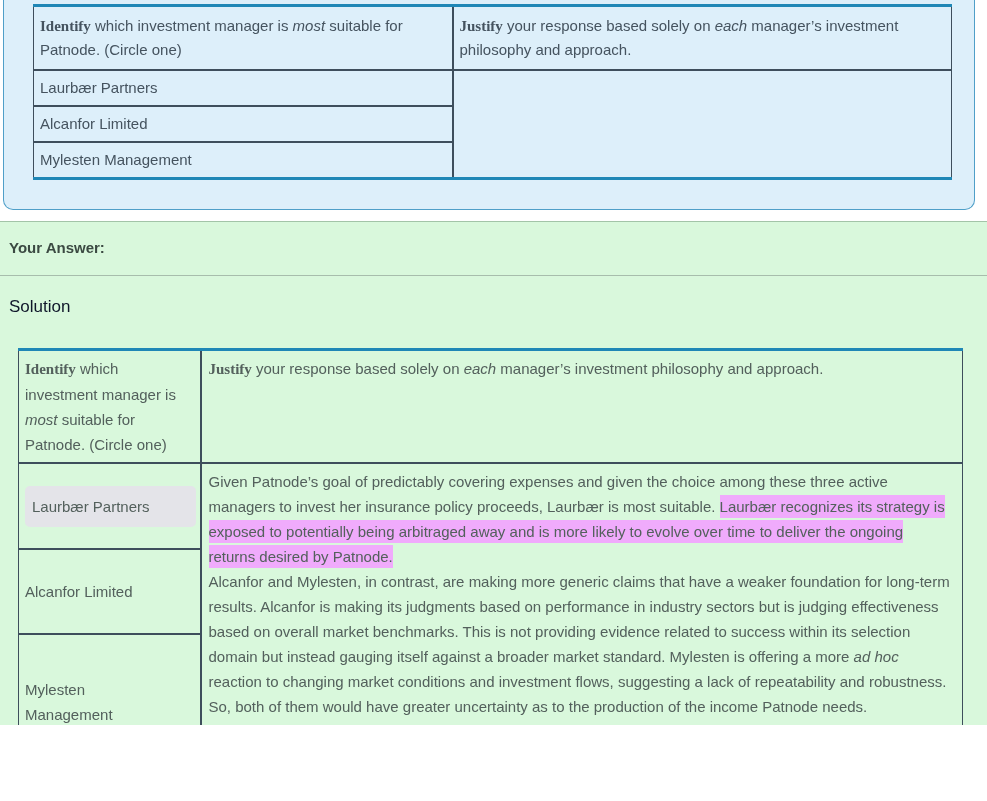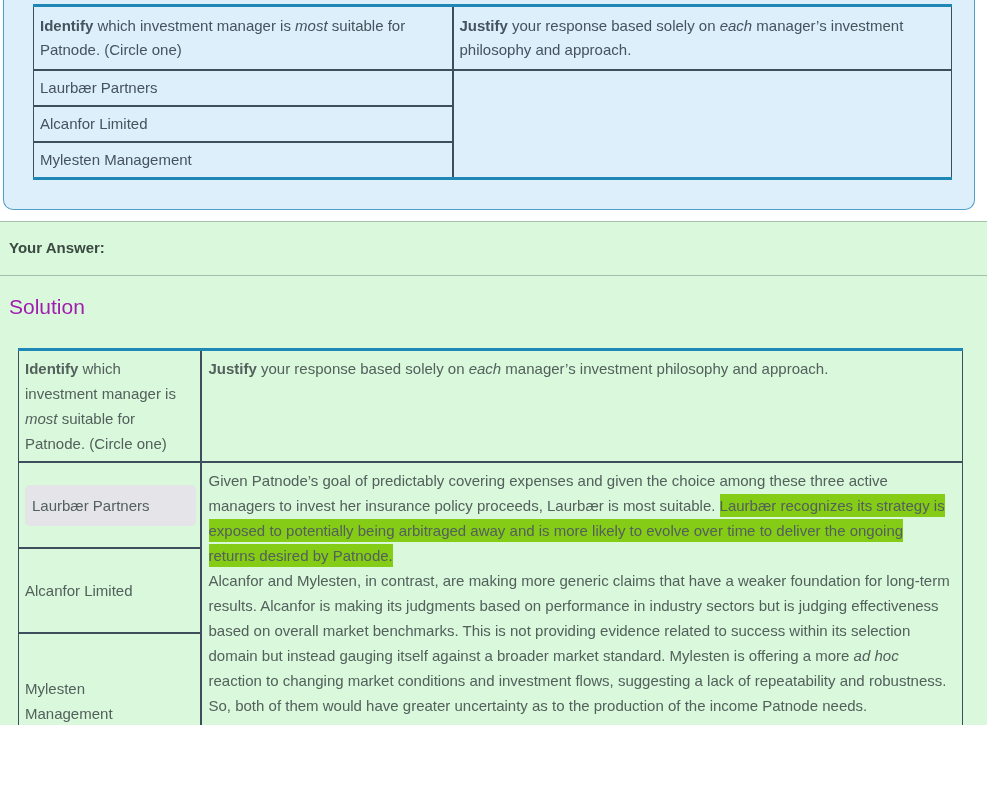--- a/index.html
+++ b/index.html
@@ -29,33 +29,33 @@
   .q-tbl th, .q-tbl td {
     border: 2px solid #3e4e5c;
     font-size: 15px; line-height: 24px;
     font-weight: normal; text-align: left; vertical-align: top;
     color: #45535f;
     padding: 7px 8px 7px 6px;
   }
   .q-tbl th:first-child, .q-tbl td:first-child { border-left-width: 1px; }
   .q-tbl th:last-child,  .q-tbl td:last-child  { border-right-width: 1px; }
   .q-tbl tr.mrow td { height: 36px; padding-top: 5px; padding-bottom: 5px; }
-  b { font-weight: bold; }
+  b { font-weight: bold; font-family: Liberation Serif, serif; }
 
   
   .green {
     background: #d9f8dc;
     border-top: 1px solid #a3c4a8;
     height: 504px;
     overflow: hidden;
   }
   .ans-label { padding: 15px 8px 0 9px; font-size: 15px; font-weight: bold; color: #3b4a42; line-height: 21px; }
   .ans-value { padding: 5px 8px 0 9px;  font-size: 15px; color: #53605c; line-height: 21px; }
   hr.divider { border: none; border-top: 1px solid #a7bdac; margin: 17px 0 0 0; }
-  h2.sol-head { margin: 17px 0 0 9px; font-size: 21px; font-weight: normal; color: #a21caf; line-height: 28px; }
+  h2.sol-head { margin: 17px 0 0 9px; font-size: 17px; font-weight: normal; color: #0f172a; line-height: 28px; }
 
   
   table.sol-tbl {
     margin: 27px 0 0 18px;
     width: 945px;
     table-layout: fixed;
     border-collapse: collapse;
     border-top: 3px solid #1f87b6;
     border-bottom: 2px solid #3e4e5c;
   }
@@ -75,21 +75,21 @@
   .sol-tbl tr.r3 td.mgr { height: 135px; }
   .sol-tbl td.just { vertical-align: top; padding: 5px 12px 5px 7px; }
   .just p { margin: 0; }
   .wrap-narrow { display: inline-block; max-width: 120px; }
   .circled {
     display: block;
     background: #e4e4e9;
     border-radius: 5px;
     padding: 8px 7px;
   }
-  mark.hl { background: #84cc16; color: inherit; padding: 3px 0; }
+  mark.hl { background: #f0abfc; color: inherit; padding: 3px 0; }
 </style>
 </head>
 <body>
 
 <div class="q-panel">
   <table class="q-tbl">
     <colgroup>
         <col style="width:419px">
         <col>
       </colgroup>

